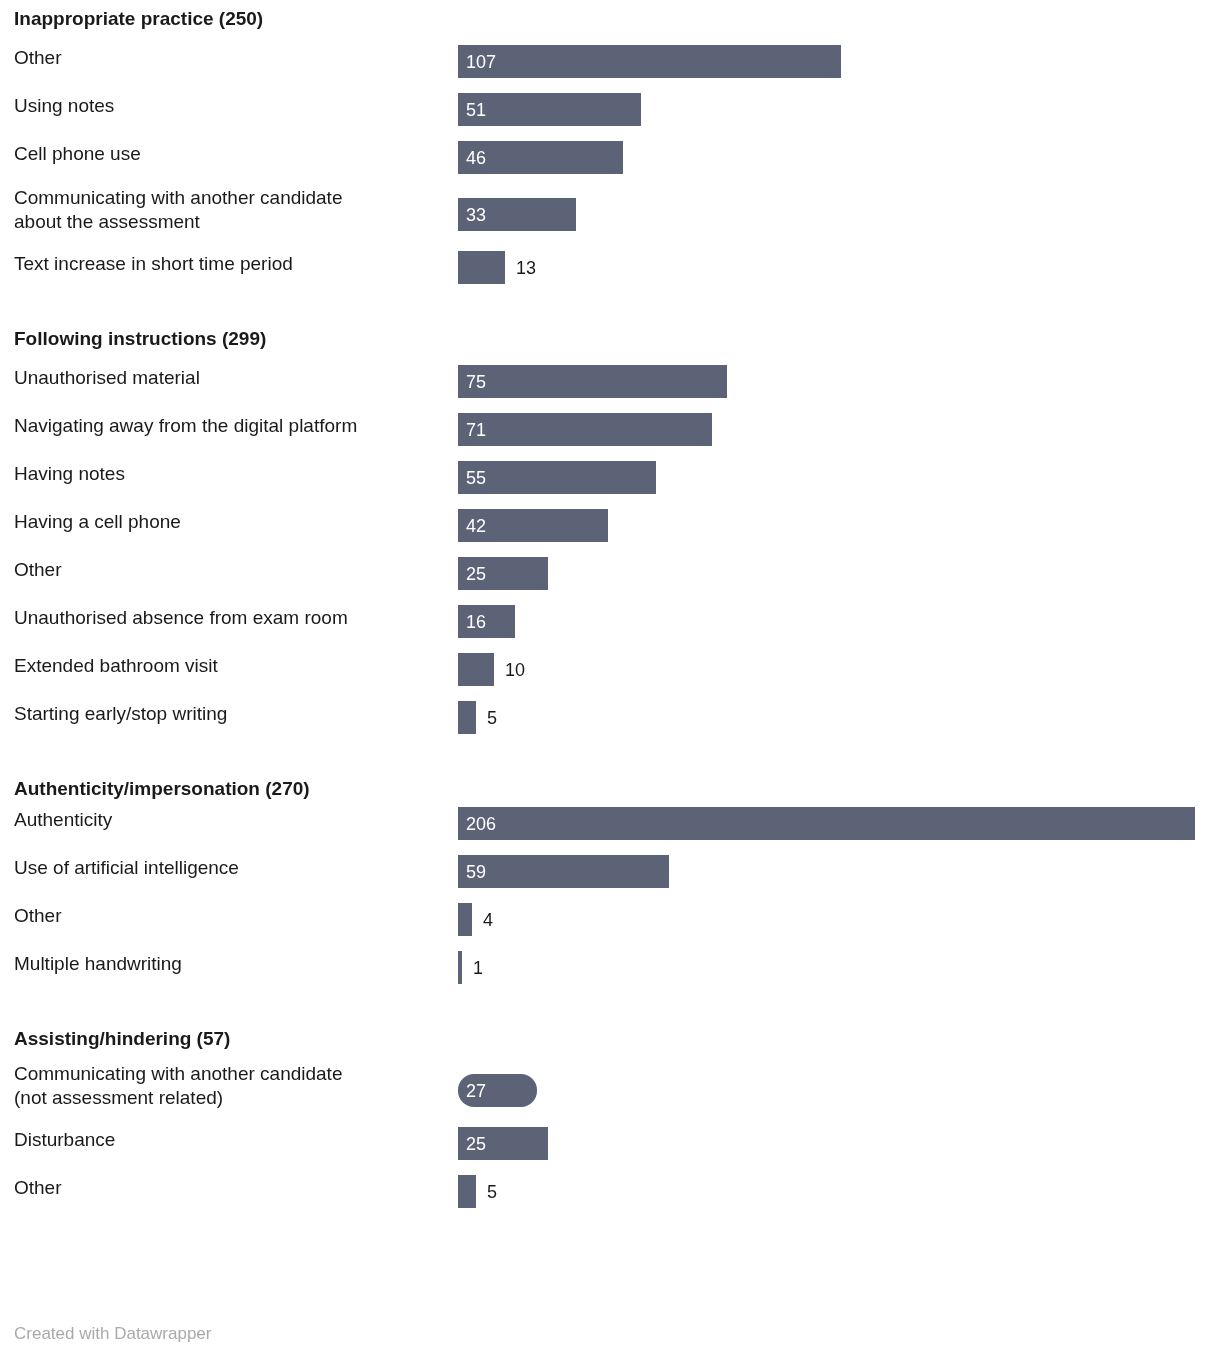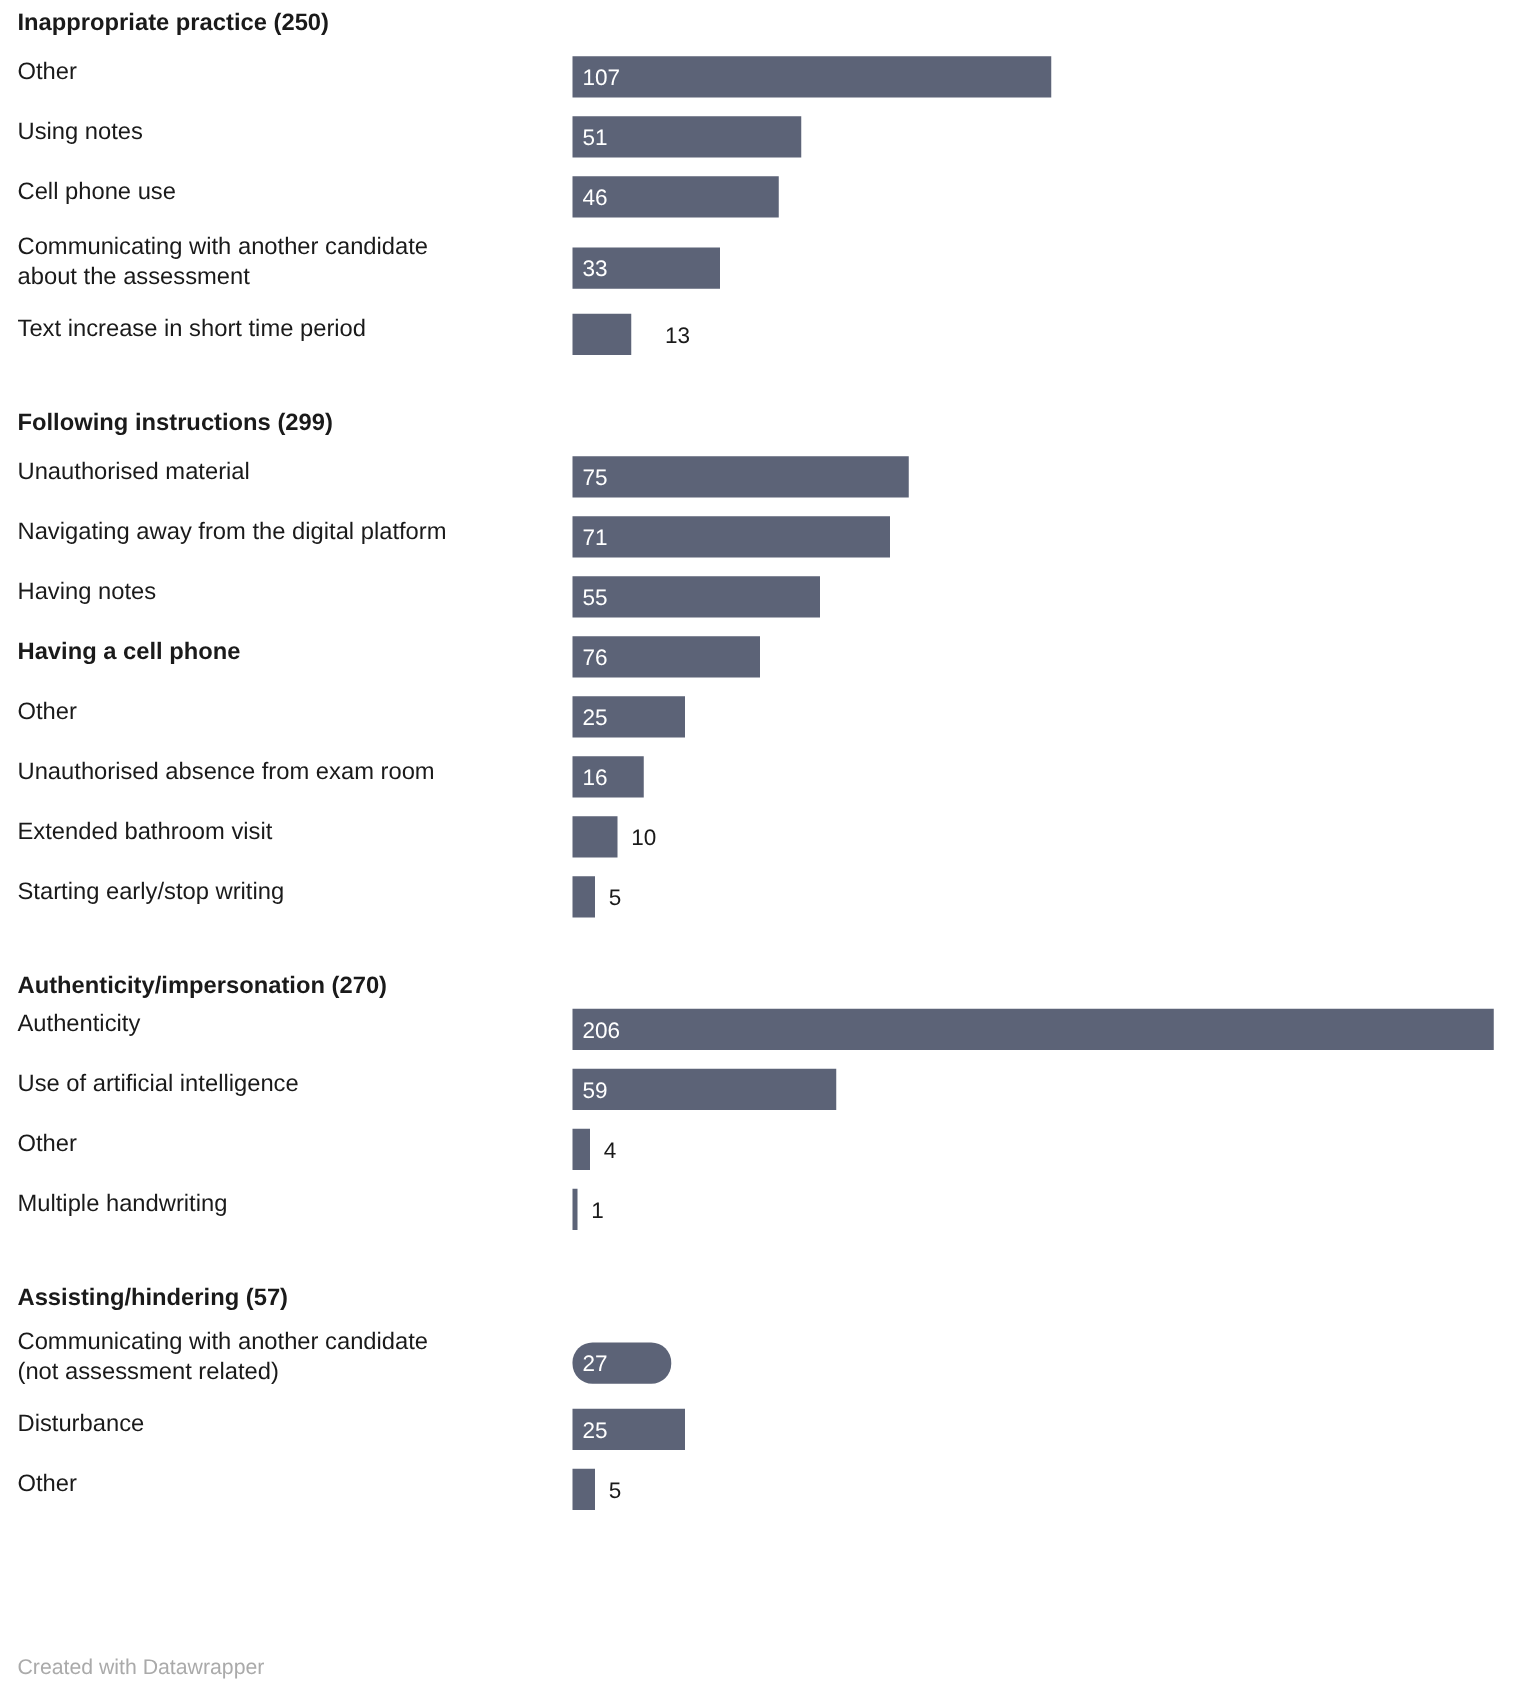--- a/index.html
+++ b/index.html
@@ -144,21 +144,21 @@
             <div class="bar-area">
               <div class="bar" style="width: 118px; top: 14px; background: rgb(92, 99, 119);">
                 <span class="bar-value-in">33</span>
               </div>
             </div>
           </div>
           <div class="row" style="height: 48px;">
             <div class="row-label" style="width: 458px; flex: 0 0 458px; padding-top: 6px;">Text increase in short time period</div>
             <div class="bar-area">
               <div class="bar" style="width: 47px; top: 5px; background: rgb(92, 99, 119);"></div>
-              <span class="bar-value-out" style="left: 74px; top: 5px;">13</span>
+              <span class="bar-value-out" style="left: 58px; top: 5px;">13</span>
             </div>
           </div>
         </div>
       </div>
       <div class="section-gap"></div>
       <div class="section">
         <div class="section-header" style="margin-top: 0px; margin-bottom: 10px;">Following instructions (299)</div>
         <div class="rows">
           <div class="row" style="height: 48px;">
             <div class="row-label" style="width: 458px; flex: 0 0 458px; padding-top: 6px;">Unauthorised material</div>
@@ -178,24 +178,24 @@
           </div>
           <div class="row" style="height: 48px;">
             <div class="row-label" style="width: 458px; flex: 0 0 458px; padding-top: 6px;">Having notes</div>
             <div class="bar-area">
               <div class="bar" style="width: 198px; top: 5px; background: rgb(92, 99, 119);">
                 <span class="bar-value-in">55</span>
               </div>
             </div>
           </div>
           <div class="row" style="height: 48px;">
-            <div class="row-label" style="width: 458px; flex: 0 0 458px; padding-top: 6px; font-weight: bold;">Having a cell phone</div>
+            <div class="row-label" style="width: 458px; flex: 0 0 458px; padding-top: 6px;">Having a cell phone</div>
             <div class="bar-area">
               <div class="bar" style="width: 150px; top: 5px; background: rgb(92, 99, 119);">
-                <span class="bar-value-in">76</span>
+                <span class="bar-value-in">42</span>
               </div>
             </div>
           </div>
           <div class="row" style="height: 48px;">
             <div class="row-label" style="width: 458px; flex: 0 0 458px; padding-top: 6px;">Other</div>
             <div class="bar-area">
               <div class="bar" style="width: 90px; top: 5px; background: rgb(92, 99, 119);">
                 <span class="bar-value-in">25</span>
               </div>
             </div>

